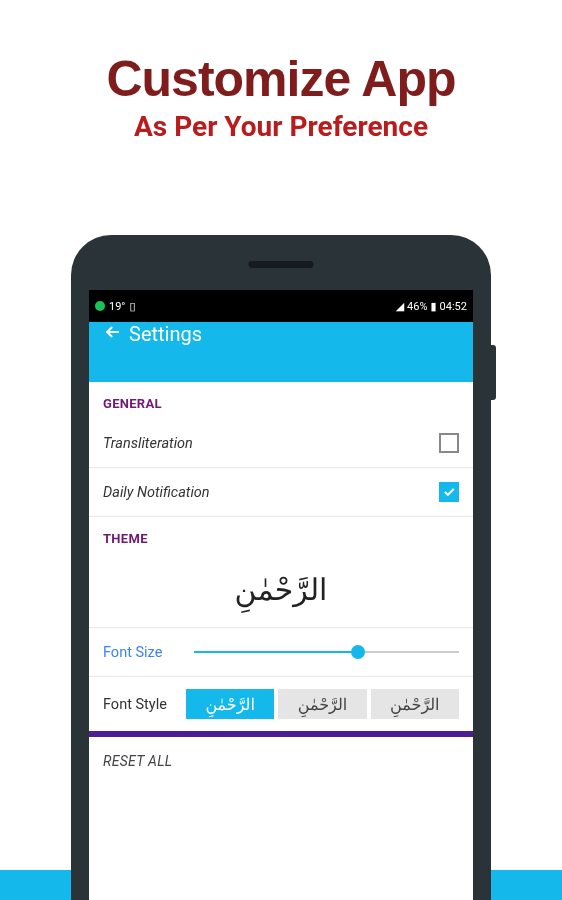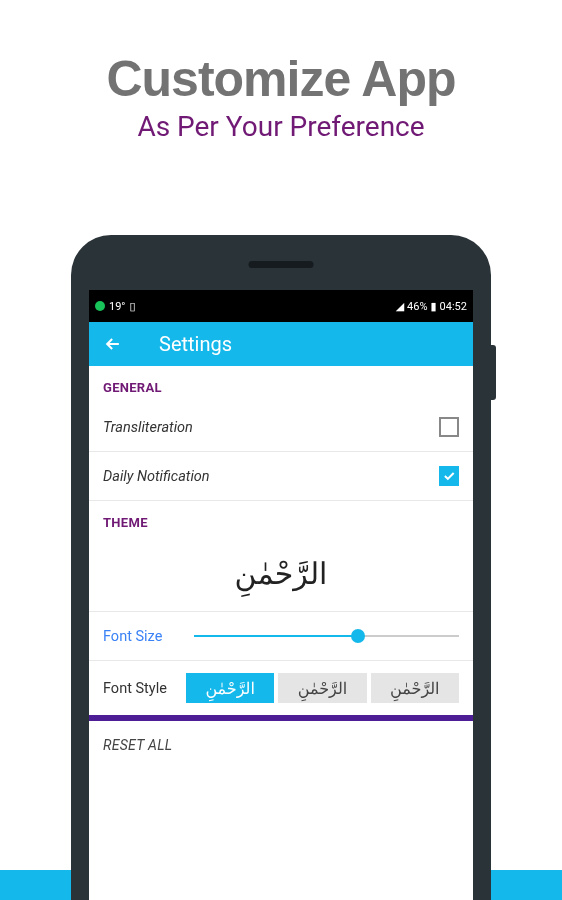--- a/index.html
+++ b/index.html
@@ -1,20 +1,20 @@
 <!DOCTYPE html>
 <html><head>
 <meta charset="utf-8">
 <style>
 * { margin: 0; padding: 0; box-sizing: border-box; font-family: -apple-system, BlinkMacSystemFont, "Segoe UI", Roboto, Arial, sans-serif; }
 body { width: 562px; height: 900px; background: #fff; overflow: hidden; position: relative; }
 
 .promo-title { text-align: center; padding-top: 50px; }
-.promo-title h1 { font-size: 50px; font-weight: 800; color: #737373; letter-spacing: -1px; font-family: Arial, sans-serif; }
-.promo-title h2 { font-size: 28px; font-weight: 400; color: #701a75; margin-top: 2px; }
+.promo-title h1 { font-size: 50px; font-weight: 800; color: #7f1d1d; letter-spacing: -1px; font-family: Arial, sans-serif; }
+.promo-title h2 { font-size: 28px; font-weight: 700; color: #b91c1c; margin-top: 2px; }
 
 .phone-frame {
   position: absolute;
   left: 50%;
   transform: translateX(-50%);
   top: 235px;
   width: 420px;
   height: 720px;
   background: #2a3338;
   border-radius: 40px 40px 0 0;
@@ -23,21 +23,21 @@
 .phone-side-btn { position: absolute; right: -5px; top: 110px; width: 5px; height: 55px; background: #2a3338; border-radius: 0 3px 3px 0; }
 .phone-speaker { position: absolute; top: 26px; left: 50%; transform: translateX(-50%); width: 65px; height: 7px; background: #151b1f; border-radius: 4px; }
 
 .screen { width: 100%; height: 100%; background: #fff; overflow: hidden; display: flex; flex-direction: column; }
 
 .statusbar { height: 22px; background: #000; color: #fff; display: flex; padding: 16px 6px; font-size: 11px; justify-content: space-between; }
 .statusbar .sb-left { display: flex; align-items: center; gap: 4px; }
 .statusbar .sb-right { display: flex; align-items: center; gap: 3px; }
 .sb-dot { width: 10px; height: 10px; border-radius: 50%; background: #18c45a; }
 
-.appbar { height: 44px; background: #15b8eb; color: #fff; display: flex; align-items: center; padding: 0 14px; gap: 36px; }
+.appbar { height: 60px; background: #15b8eb; color: #fff; display: flex; align-items: flex-start; padding: 0 14px; gap: 6px; }
 .appbar .back-arrow svg { display: block; }
 .appbar .title { font-size: 20px; font-weight: 400; }
 
 .content { flex: 1; background: #fff; overflow-y: hidden; }
 .section-header { padding: 14px 14px 8px; font-size: 13px; font-weight: 700; color: #701a75; letter-spacing: .3px; }
 .row { display: flex; align-items: center; justify-content: space-between; padding: 14px 14px; border-bottom: 1px solid #e8e8e8; font-size: 14.5px; color: #333; font-style: italic; }
 .row .val { color: #888; font-size: 14px; }
 
 .checkbox { width: 20px; height: 20px; border: 2px solid #888; background: #fff; }
 .checkbox.checked { background: #15b8eb; border-color: #15b8eb; display: flex; align-items: center; justify-content: center; }

